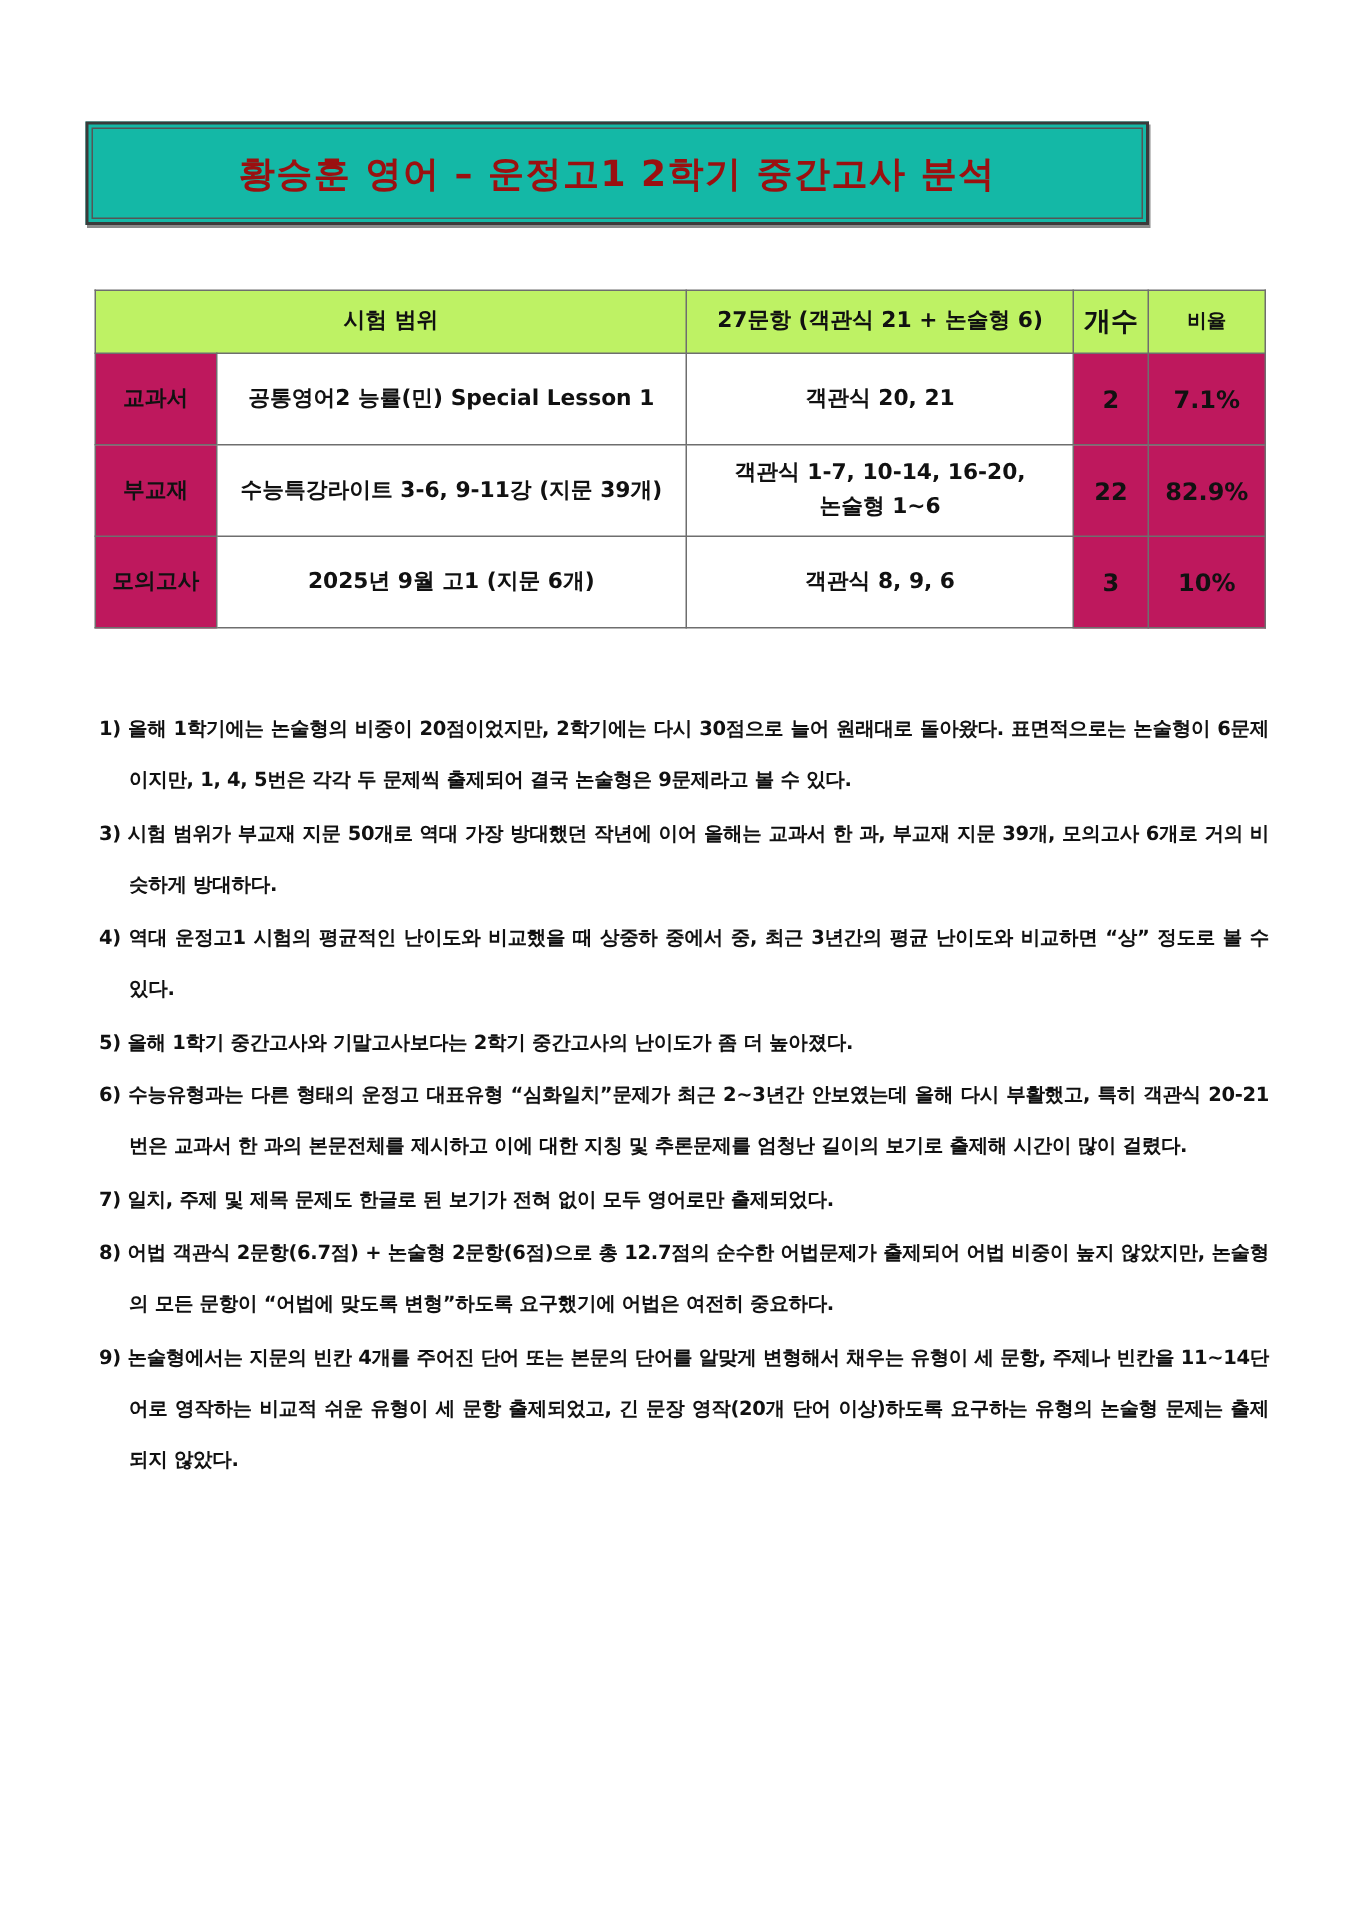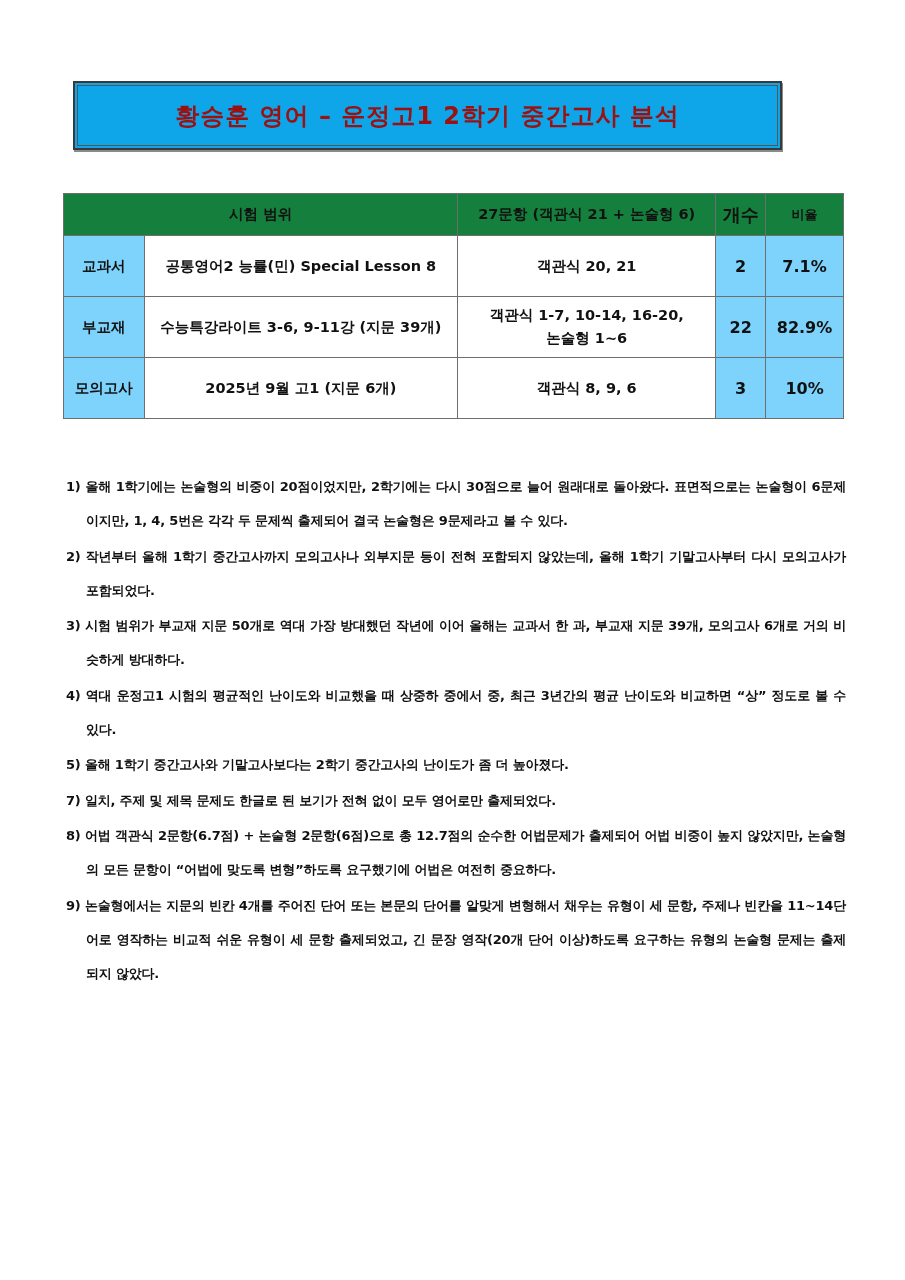--- a/index.html
+++ b/index.html
@@ -10,27 +10,27 @@
     body {
       width: 905px;
       height: 1280px;
       position: relative;
       overflow: hidden;
       font-family: "DejaVu Sans", "Liberation Sans", sans-serif;
       color: #111111;
     }
     .title-box {
       position: absolute;
-      left: 73px;
+      left: 57px;
       top: 81px;
       width: 709px;
       height: 69px;
       border: 2px solid #3a3a3a;
       box-sizing: border-box;
-      background: #0ea5e9;
+      background: #14b8a6;
       box-shadow: 1px 2px 0 #8a8a8a;
     }
     .title-inner {
       position: absolute;
       left: 2px; top: 2px; right: 2px; bottom: 2px;
       border: 1px solid #555;
       display: flex;
       align-items: center;
       justify-content: center;
     }
@@ -49,23 +49,23 @@
       font-size: 14.5px;
       font-weight: bold;
     }
     table.scope td {
       border: 1.5px solid #6e6e6e;
       text-align: center;
       vertical-align: middle;
       padding: 0 6px;
       line-height: 23px;
     }
-    table.scope tr.head td { height: 41px; background: #15803d; margin-left: 35px; }
+    table.scope tr.head td { height: 41px; background: #bef264; margin-left: 35px; }
     table.scope tr.body td { height: 60px; }
-    .gray { background: #7dd3fc; }
+    .gray { background: #be185d; }
     .white { background: #ffffff; }
     .c1 { width: 68px; }
     .c2 { width: 303px; }
     .c3 { width: 247px; }
     .c4 { width: 37px; font-size: 16px; }
     .c5 { width: 65px; font-size: 16px; }
     .notes {
       position: absolute;
       left: 66px;
       top: 470px;
@@ -100,21 +100,21 @@
 <table class="scope">
   <tbody>
       <tr class="head">
     <td class="gray" colspan="2">시험 범위</td>
     <td class="gray c3">27문항 (객관식 21 + 논술형 6)</td>
     <td class="gray c4" style="font-size:18px">개수</td>
     <td class="gray c5" style="font-size:13px">비율</td>
   </tr>
   <tr class="body">
     <td class="gray c1">교과서</td>
-    <td class="white c2">공통영어2 능률(민) Special Lesson 8</td>
+    <td class="white c2">공통영어2 능률(민) Special Lesson 1</td>
     <td class="white c3">객관식 20, 21</td>
     <td class="gray c4">2</td>
     <td class="gray c5">7.1%</td>
   </tr>
   <tr class="body">
     <td class="gray c1">부교재</td>
     <td class="white c2">수능특강라이트 3-6, 9-11강 (지문 39개)</td>
     <td class="white c3">
       <div>객관식 1-7, 10-14, 16-20,</div>
       <div>논술형 1~6</div>
@@ -127,20 +127,20 @@
     <td class="white c2">2025년 9월 고1 (지문 6개)</td>
     <td class="white c3">객관식 8, 9, 6</td>
     <td class="gray c4">3</td>
     <td class="gray c5">10%</td>
   </tr>
 </tbody>
   </table>
 
 <div class="notes">
   <p class="note"><span class="num">1)</span> <span>올해 1학기에는 논술형의 비중이 20점이었지만, 2학기에는 다시 30점으로 늘어 원래대로 돌아왔다. 표면적으로는 논술형이 6문제이지만, 1, 4, 5번은 각각 두 문제씩 출제되어 결국 논술형은 9문제라고 볼 수 있다.</span></p>
-  <p class="note"><span class="num">2)</span> <span>작년부터 올해 1학기 중간고사까지 모의고사나 외부지문 등이 전혀 포함되지 않았는데, 올해 1학기 기말고사부터 다시 모의고사가 포함되었다.</span></p>
   <p class="note"><span class="num">3)</span> <span>시험 범위가 부교재 지문 50개로 역대 가장 방대했던 작년에 이어 올해는 교과서 한 과, 부교재 지문 39개, 모의고사 6개로 거의 비슷하게 방대하다.</span></p>
   <p class="note"><span class="num">4)</span> <span>역대 운정고1 시험의 평균적인 난이도와 비교했을 때 상중하 중에서 중, 최근 3년간의 평균 난이도와 비교하면 “상” 정도로 볼 수 있다.</span></p>
   <p class="note"><span class="num">5)</span> <span>올해 1학기 중간고사와 기말고사보다는 2학기 중간고사의 난이도가 좀 더 높아졌다.</span></p>
+  <p class="note"><span class="num">6)</span> <span>수능유형과는 다른 형태의 운정고 대표유형 “심화일치”문제가 최근 2~3년간 안보였는데 올해 다시 부활했고, 특히 객관식 20-21번은 교과서 한 과의 본문전체를 제시하고 이에 대한 지칭 및 추론문제를 엄청난 길이의 보기로 출제해 시간이 많이 걸렸다.</span></p>
   <p class="note"><span class="num">7)</span> <span>일치, 주제 및 제목 문제도 한글로 된 보기가 전혀 없이 모두 영어로만 출제되었다.</span></p>
   <p class="note"><span class="num">8)</span> <span>어법 객관식 2문항(6.7점) + 논술형 2문항(6점)으로 총 12.7점의 순수한 어법문제가 출제되어 어법 비중이 높지 않았지만, 논술형의 모든 문항이 “어법에 맞도록 변형”하도록 요구했기에 어법은 여전히 중요하다.</span></p>
   <p class="note"><span class="num">9)</span> <span>논술형에서는 지문의 빈칸 4개를 주어진 단어 또는 본문의 단어를 알맞게 변형해서 채우는 유형이 세 문항, 주제나 빈칸을 11~14단어로 영작하는 비교적 쉬운 유형이 세 문항 출제되었고, 긴 문장 영작(20개 단어 이상)하도록 요구하는 유형의 논술형 문제는 출제되지 않았다.</span></p>
 </div>
 
 </body></html>

